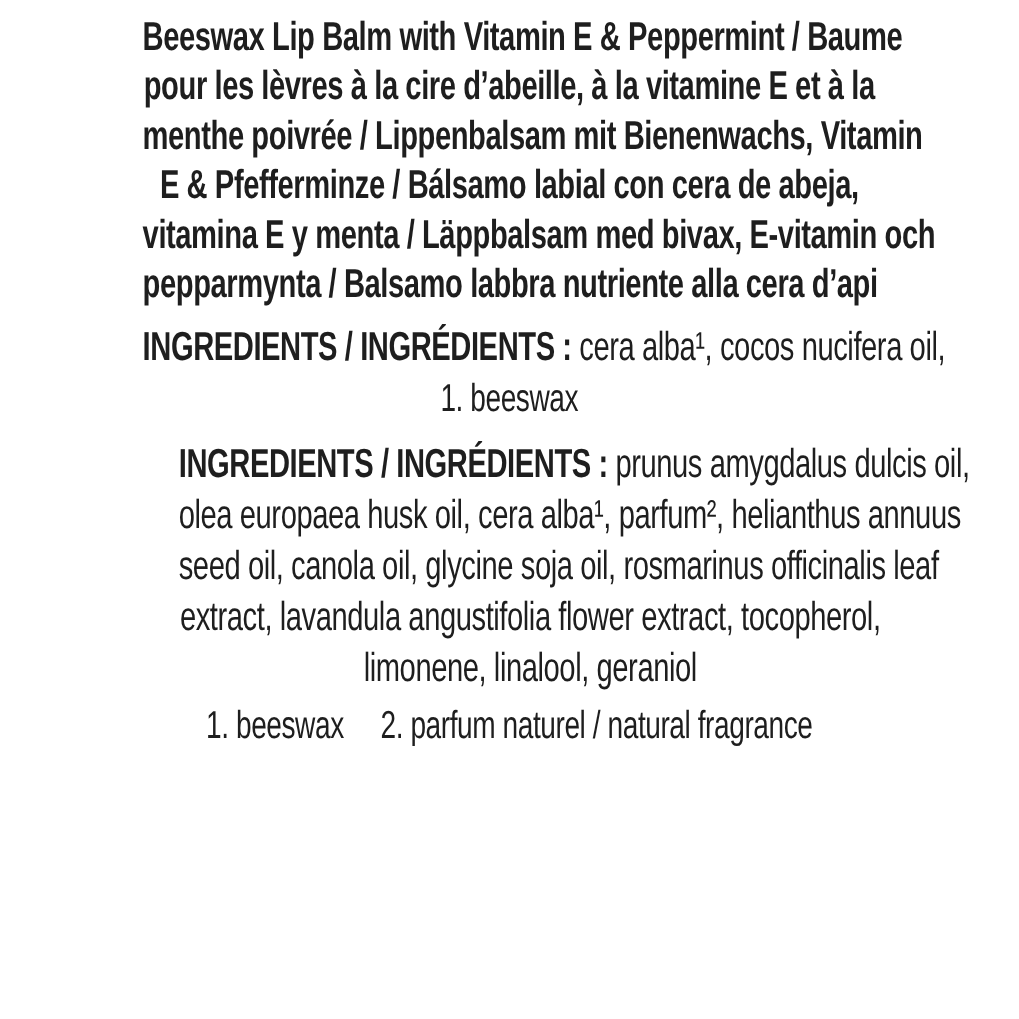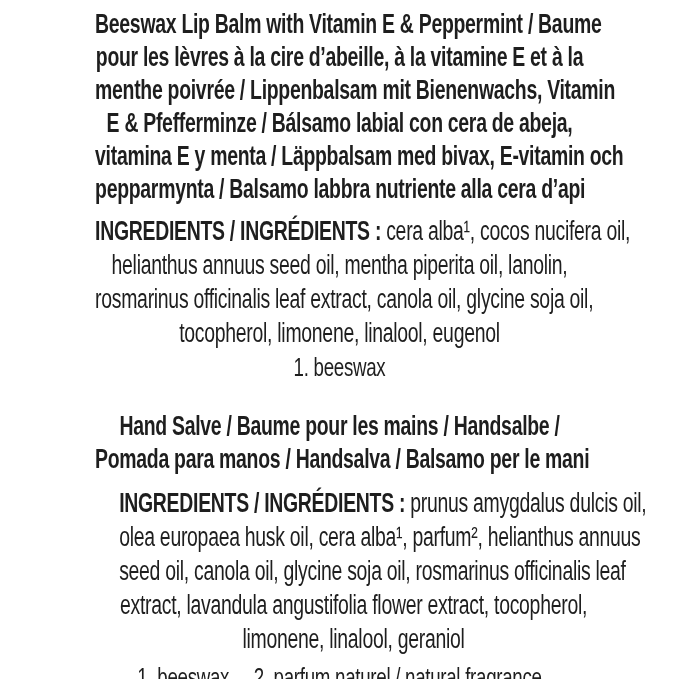--- a/index.html
+++ b/index.html
@@ -67,35 +67,26 @@
         <div class="line">menthe poivrée / Lippenbalsam mit Bienenwachs, Vitamin</div>
         <div class="line">E &amp; Pfefferminze / Bálsamo labial con cera de abeja,</div>
         <div class="line">vitamina E y menta / Läppbalsam med bivax, E-vitamin och</div>
         <div class="line">pepparmynta / Balsamo labbra nutriente alla cera d’api</div>
       </div>
 
     <div class="ingredients ingredients1">
       <div class="line">
         <span class="ing-label">INGREDIENTS / INGRÉDIENTS :</span><span> cera alba¹, cocos nucifera oil,</span>
       </div>
-      <div>
-          <div class="line">helianthus annuus seed oil, mentha piperita oil, lanolin,</div>
-          <div class="line">rosmarinus officinalis leaf extract, canola oil, glycine soja oil,</div>
-          <div class="line">tocopherol, limonene, linalool, eugenol</div>
-        </div>
     </div>
 
     <div class="footnote-row footnote1 line">1. beeswax</div>
   </section>
 
   <section>
-    <div class="title title2">
-        <div class="line">Hand Salve / Baume pour les mains / Handsalbe /</div>
-        <div class="line">Pomada para manos / Handsalva / Balsamo per le mani</div>
-      </div>
 
     <div class="ingredients ingredients2">
       <div class="line">
         <span class="ing-label">INGREDIENTS / INGRÉDIENTS :</span><span> prunus amygdalus dulcis oil,</span>
       </div>
       <div>
           <div class="line">olea europaea husk oil, cera alba¹, parfum², helianthus annuus</div>
           <div class="line">seed oil, canola oil, glycine soja oil, rosmarinus officinalis leaf</div>
           <div class="line">extract, lavandula angustifolia flower extract, tocopherol,</div>
           <div class="line">limonene, linalool, geraniol</div>

